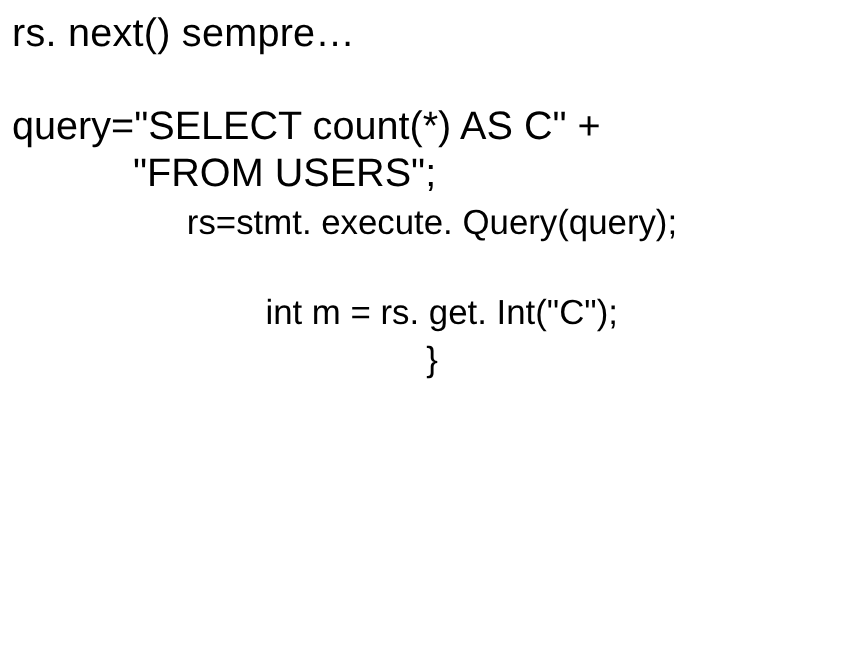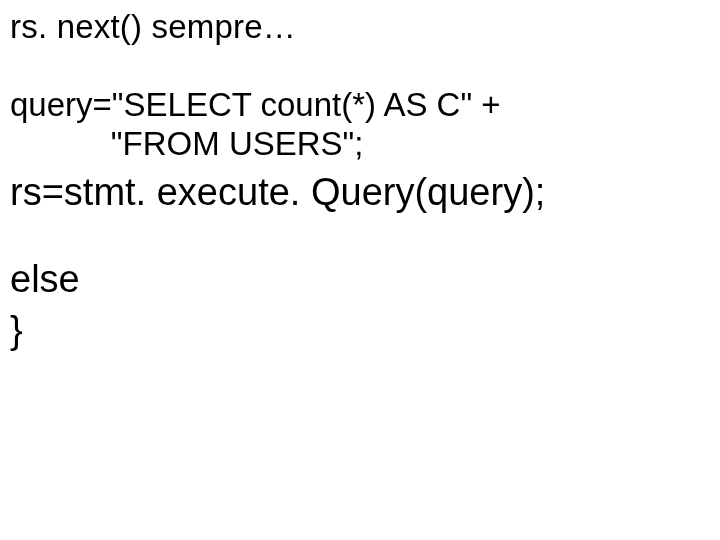--- a/index.html
+++ b/index.html
@@ -26,39 +26,40 @@
   .code-block {
     font-size: 33px;
     line-height: 1.18;
   }
   .code-line {
     white-space: pre;
   }
   .code-block-2 {
     margin-top: 3px;
     font-family: "Trebuchet MS", Arial, sans-serif;
-    font-size: 38px;
+    font-size: 29px;
     line-height: 1.35;
+    text-align: center;
   }
   .gap {
     height: 36px;
   }
 </style>
 </head>
 <body>
 
 <div class="slide">
 
   <div class="title">rs. next() sempre…</div>
 
   <div class="code-block">
     <div class="code-line">query="SELECT count(*) AS C" +</div>
     <div class="code-line">           "FROM USERS";</div>
   </div>
 
   <div class="code-block-2">
     <div class="code-line">rs=stmt. execute. Query(query);</div>
     <div class="gap"></div>
-    <div class="code-line">else</div>
+    <div class="code-line">  int m = rs. get. Int("C");</div>
     <div class="code-line">}</div>
   </div>
 
 </div>
 
 </body></html>

